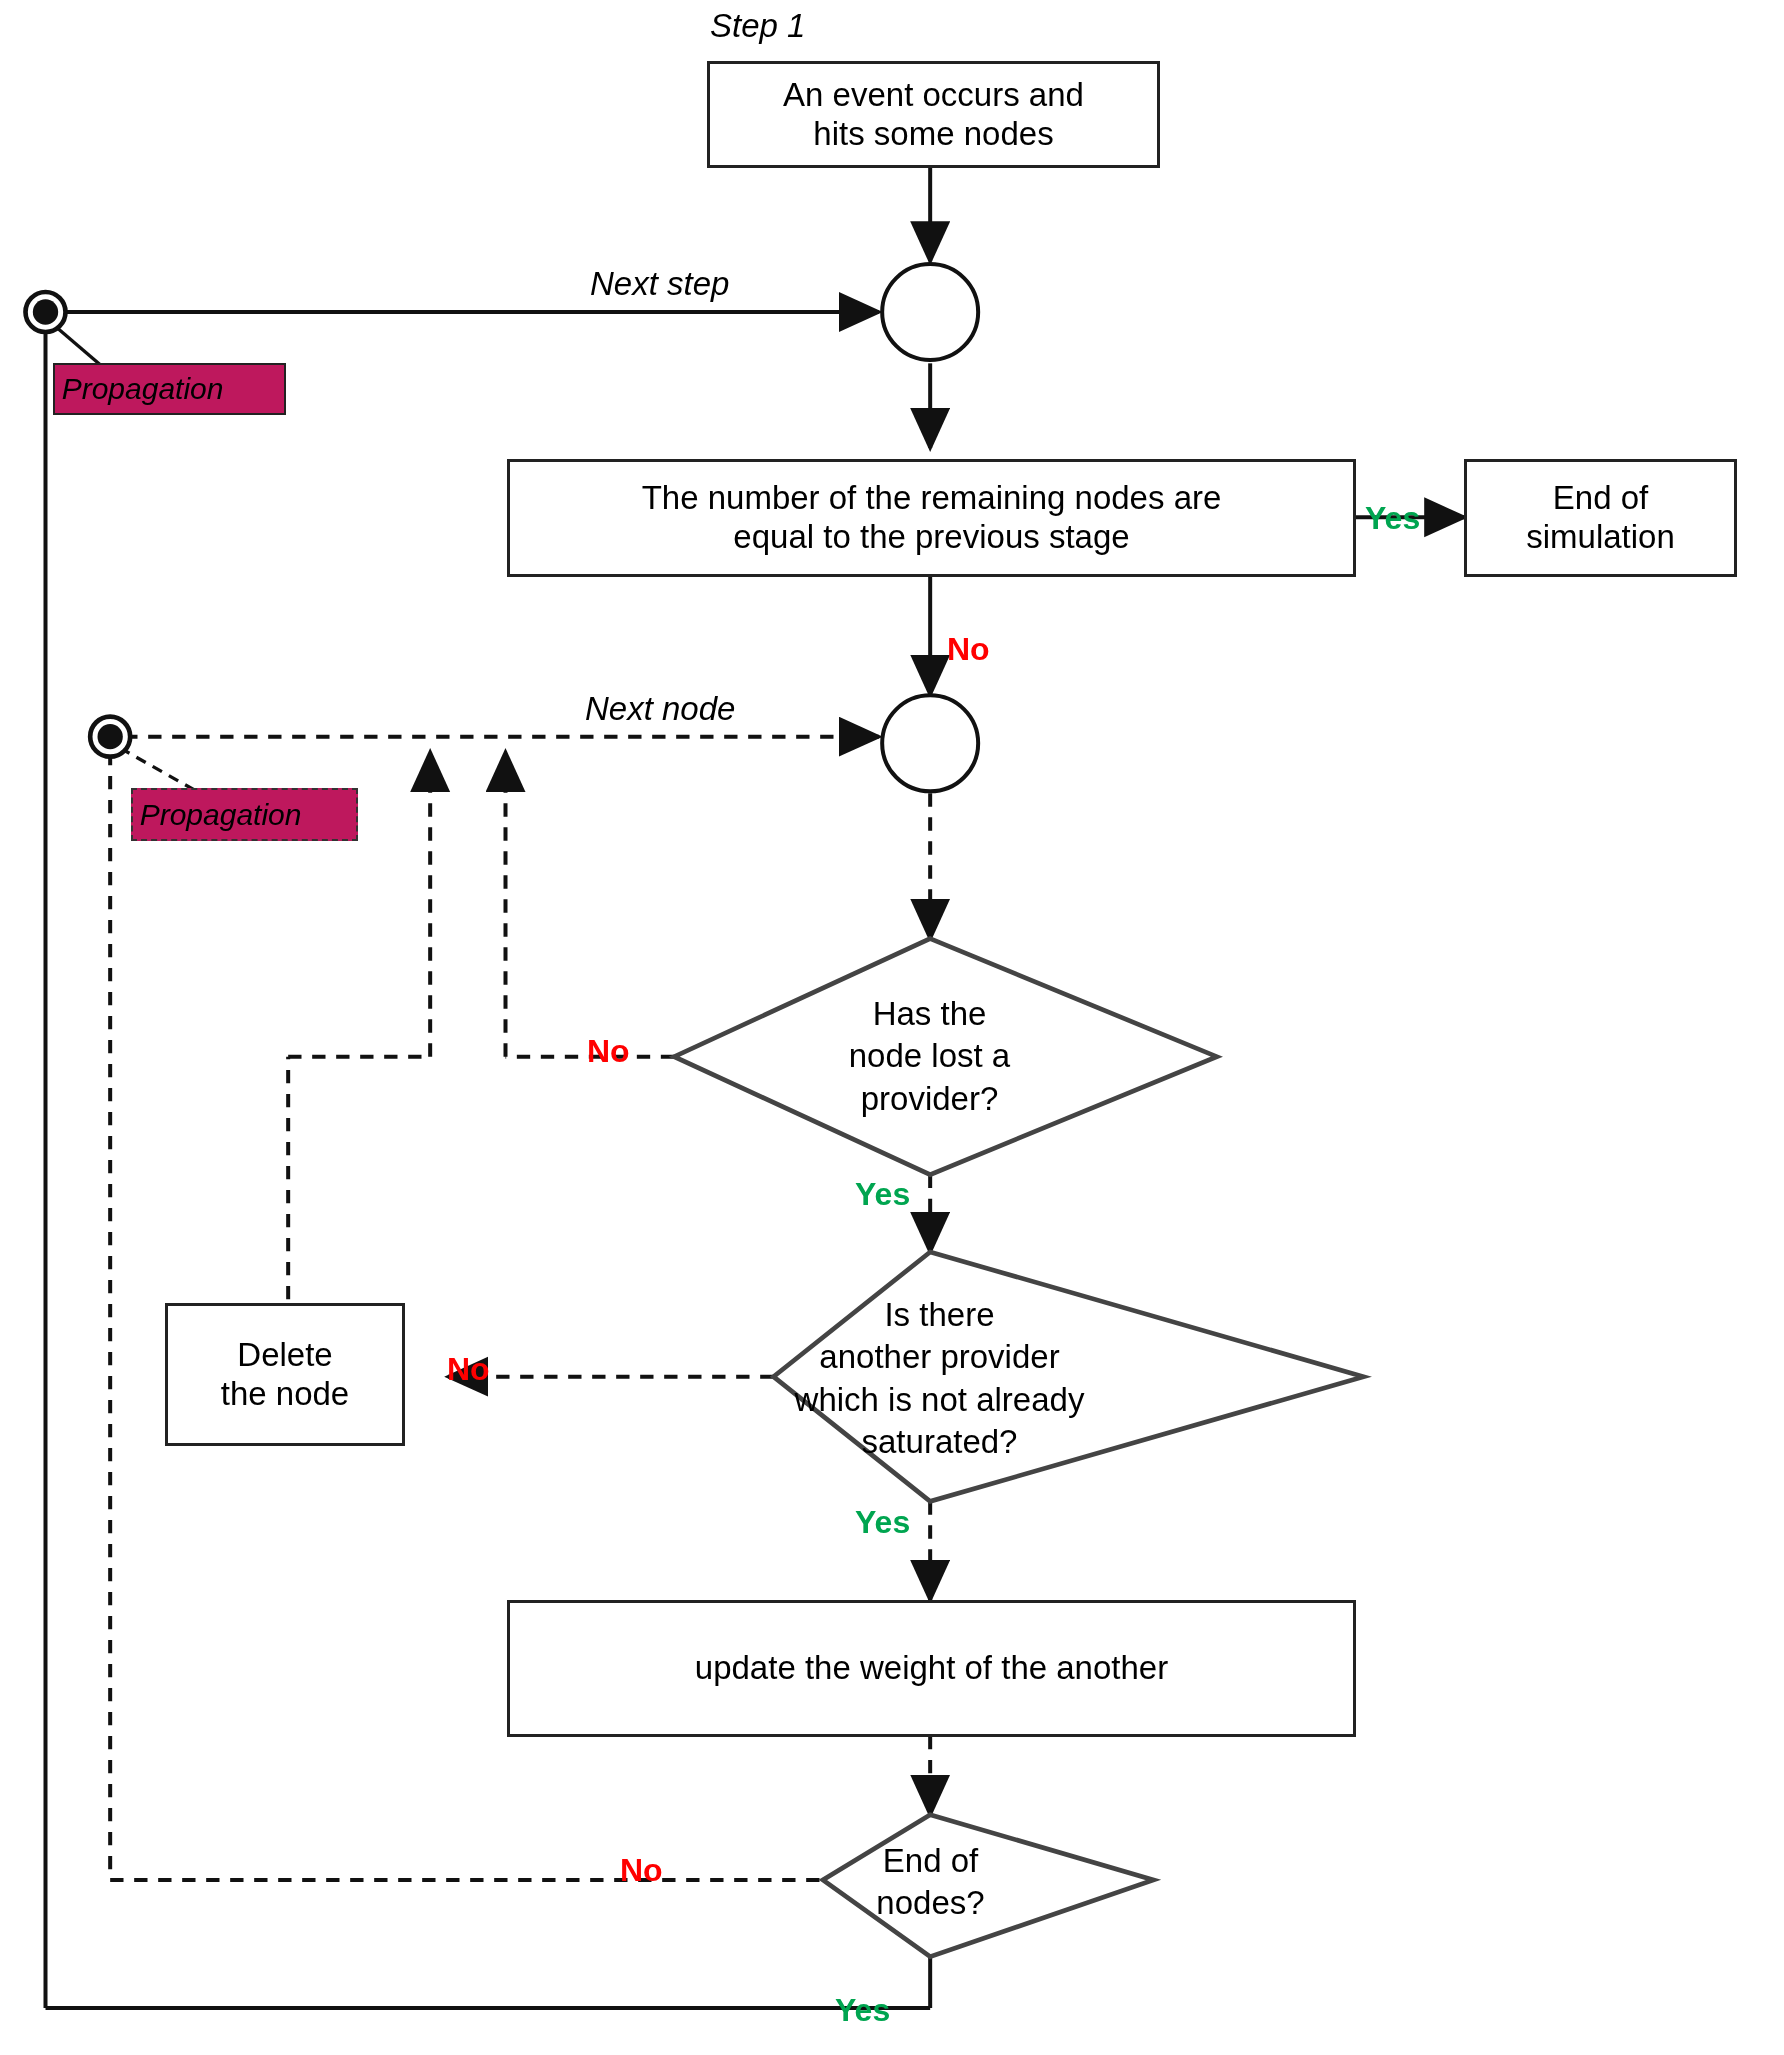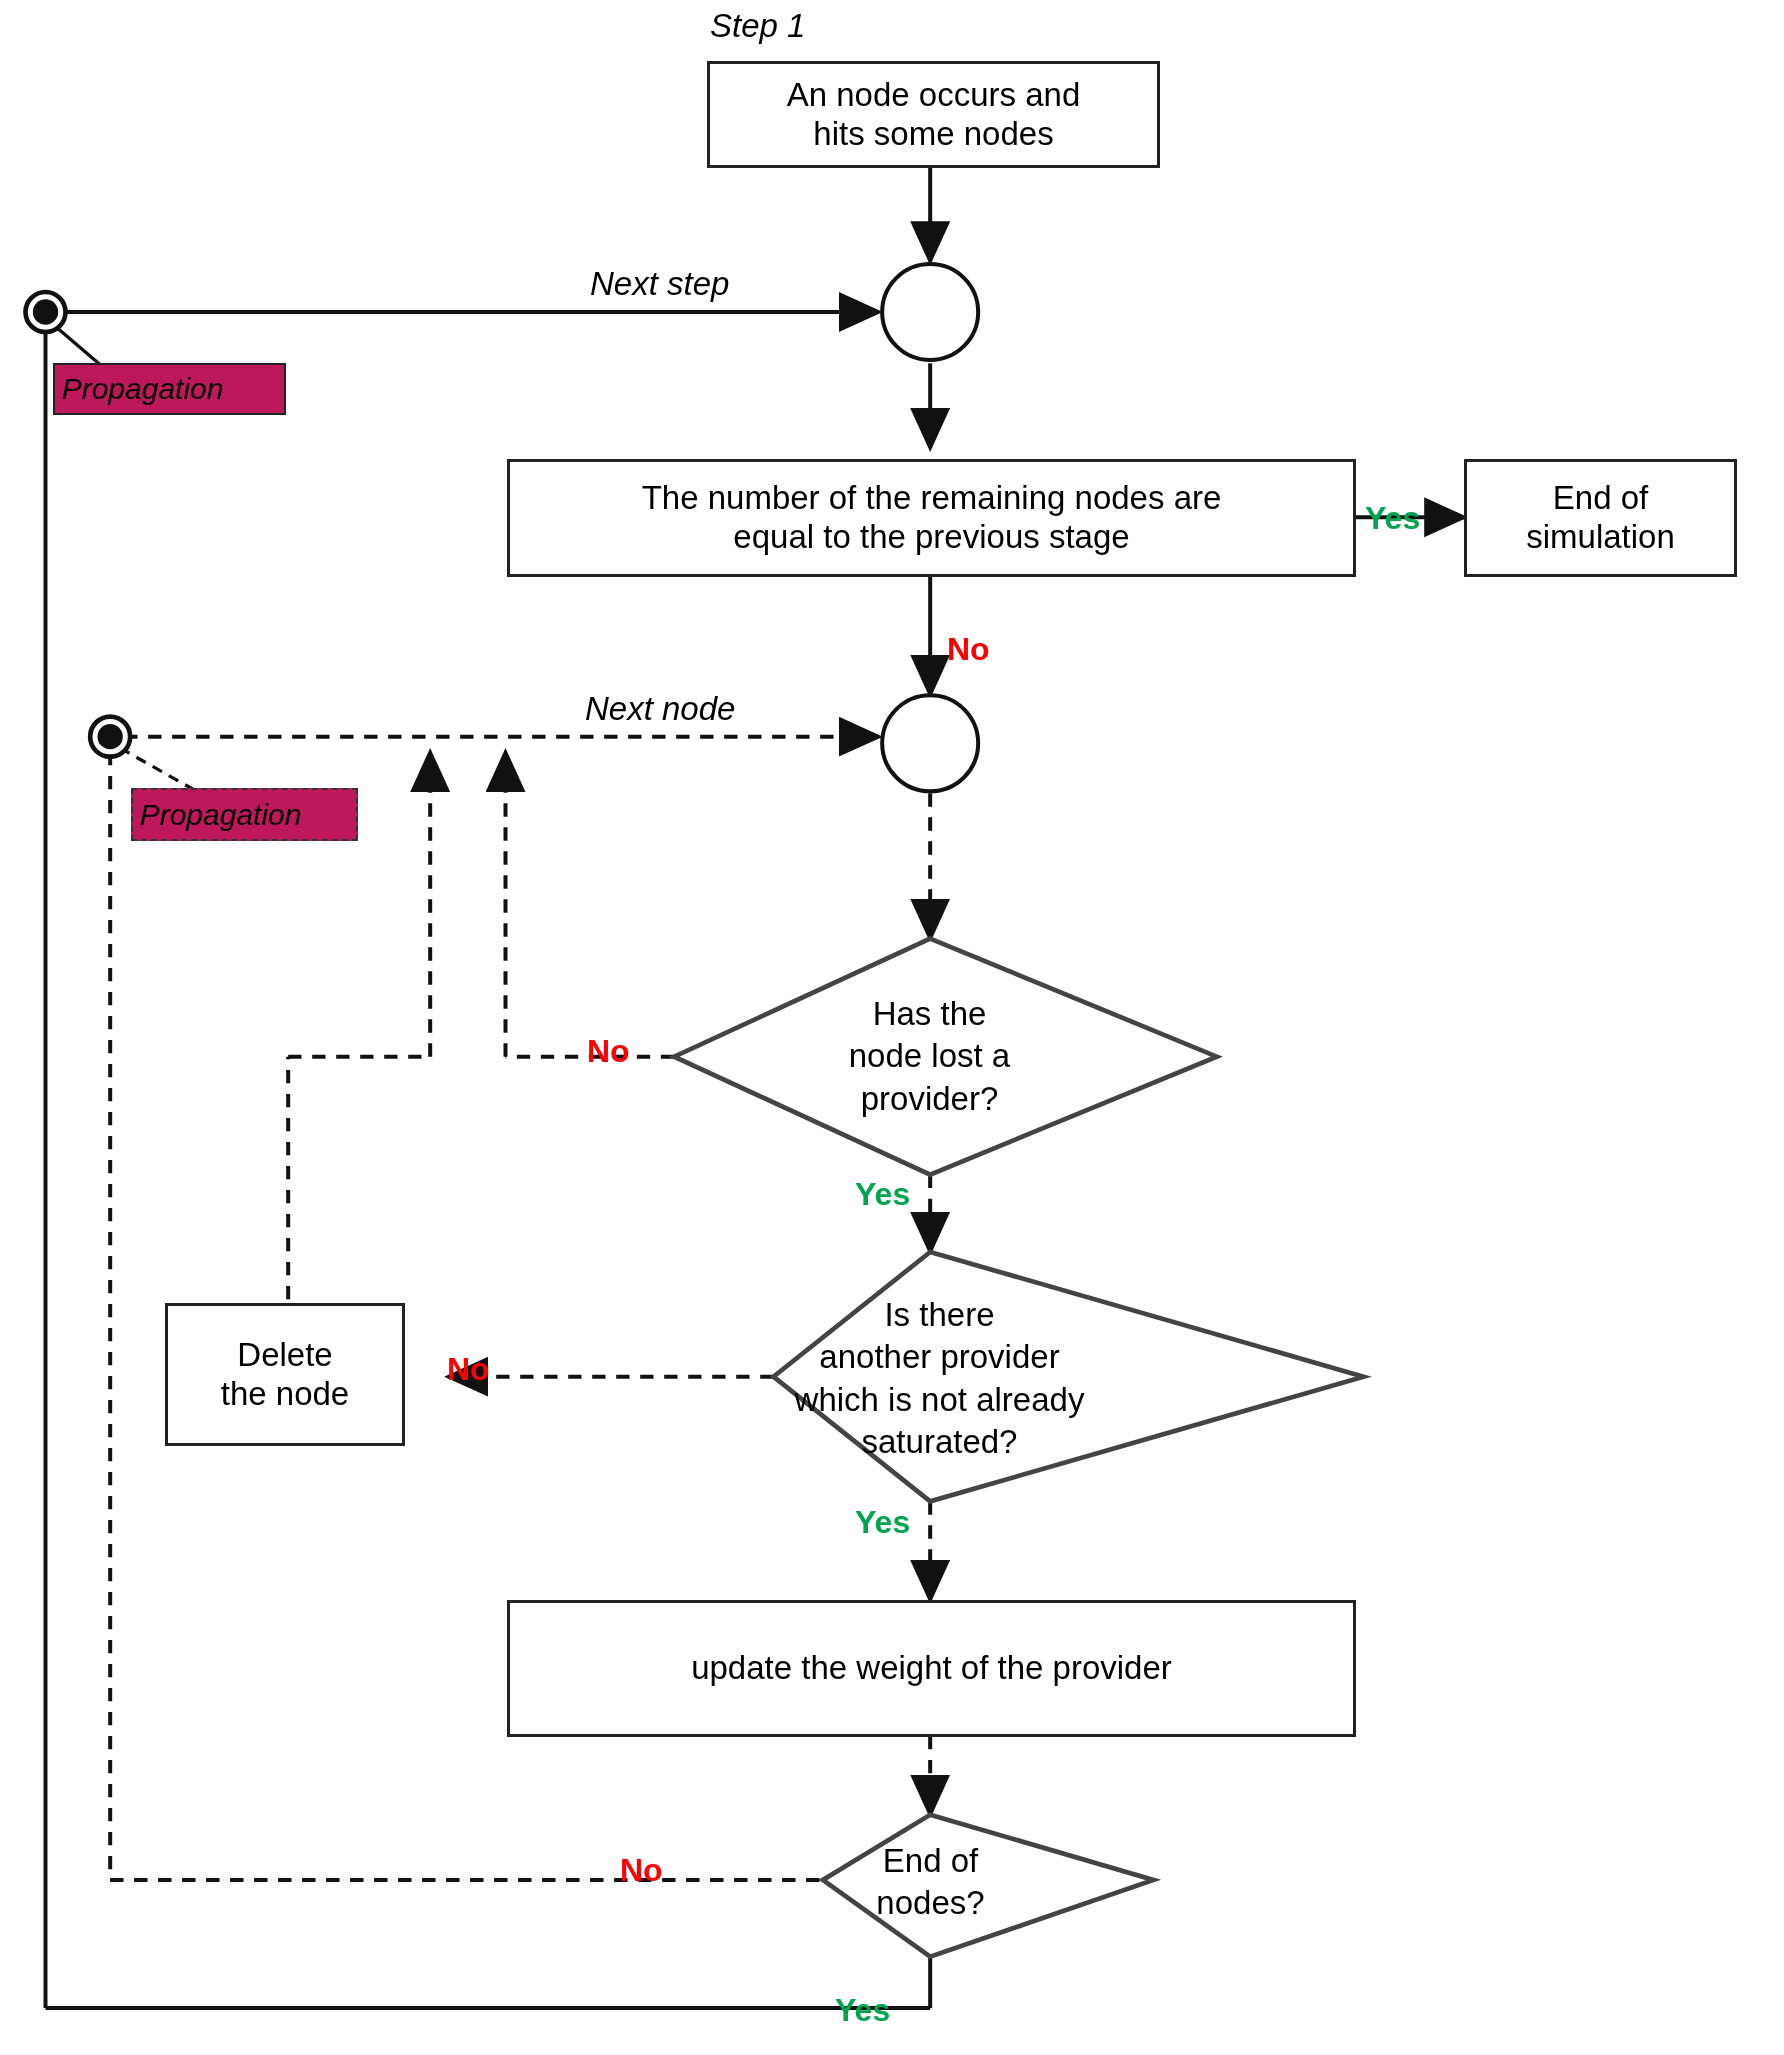--- a/index.html
+++ b/index.html
@@ -103,21 +103,21 @@
     </g>
 
     <polygon points="1395,1408 1825,1585 1395,1762 1011,1585" fill="#fff" stroke="#444" stroke-width="7"></polygon>
     <polygon points="1395,1878 2045,2065 1395,2252 1160,2065" fill="#fff" stroke="#444" stroke-width="7"></polygon>
     <polygon points="1395,2722 1730,2820 1395,2935 1234,2820" fill="#fff" stroke="#444" stroke-width="7"></polygon>
   </svg>
 
   <div class="caption" style="left:710px;top:6.7px;">Step 1</div>
 
   <div class="node procbox" style="left:707px;top:61px;width:453px;height:107px;flex-direction:column;">
-    <span>An node occurs and</span>
+    <span>An event occurs and</span>
     <span>hits some nodes</span>
   </div>
 
   <div class="node labelbox" style="left:53px;top:363px;width:233px;height:52px;">
     <span>Propagation</span>
   </div>
 
   <div class="node labelbox dashed" style="left:131px;top:788px;width:227px;height:53px;">
     <span>Propagation</span>
   </div>
@@ -153,21 +153,21 @@
 
   <div class="yn no" style="left:447px;top:1319px;">No</div>
   <div class="yn yes" style="left:855px;top:1472px;">Yes</div>
 
   <div class="node procbox" style="left:165px;top:1303px;width:240px;height:143px;flex-direction:column;">
     <span>Delete</span>
     <span>the node</span>
   </div>
 
   <div class="node procbox" style="left:507px;top:1600px;width:849px;height:137px;flex-direction:column;">
-    <span>update the weight of the provider</span>
+    <span>update the weight of the another</span>
   </div>
 
   <div class="diamondtext" style="left:817px;top:1832px;width:227px;height:100px;">End of
 nodes?</div>
 
   <div class="yn no" style="left:620px;top:1820px;">No</div>
   <div class="yn yes" style="left:835px;top:1960px;">Yes</div>
 
 </div>
 

